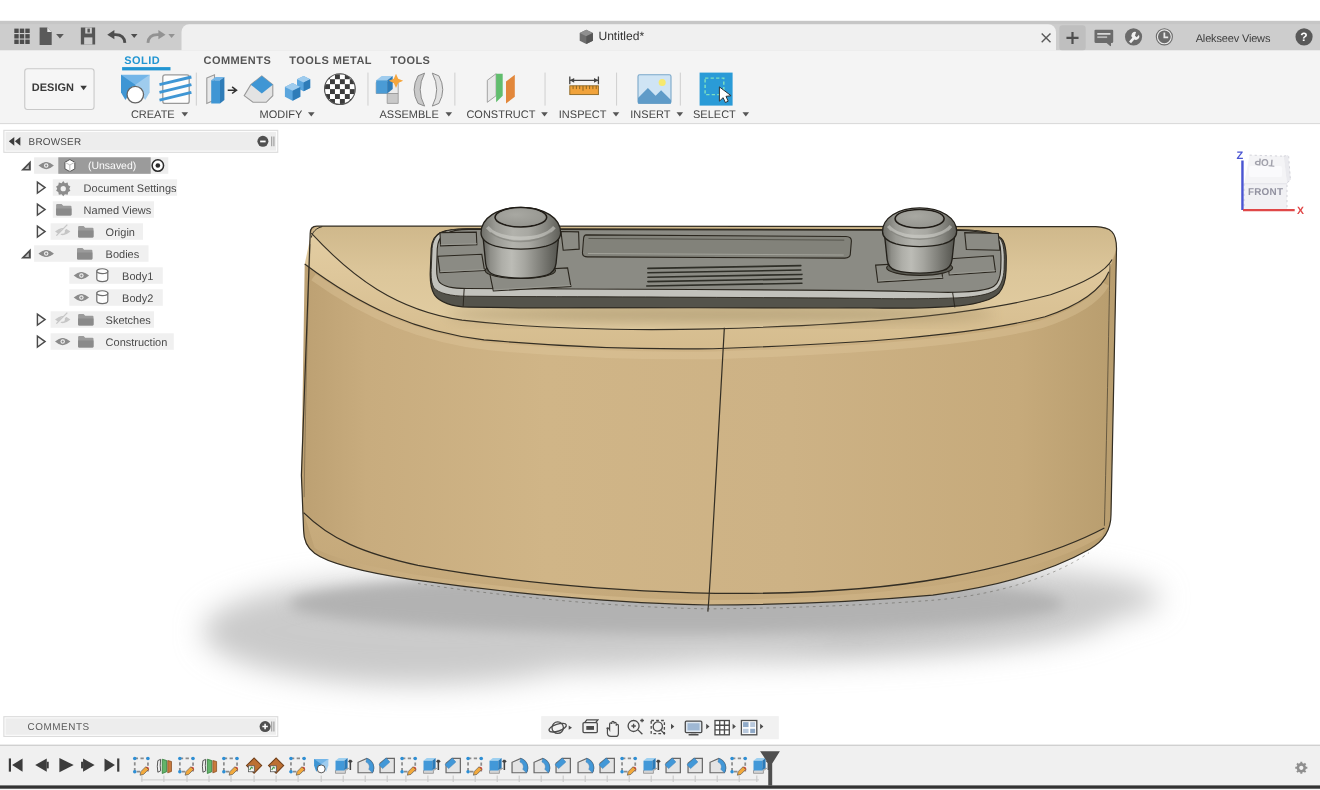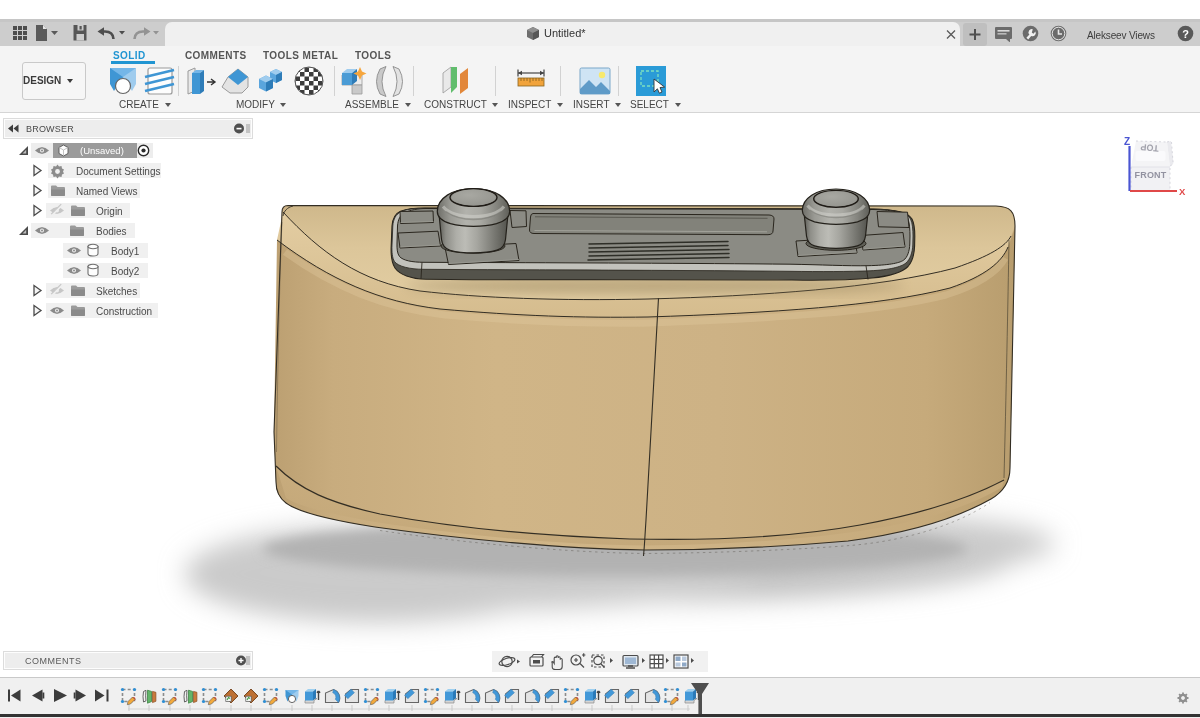--- a/index.html
+++ b/index.html
@@ -6,21 +6,21 @@
 #stage{position:relative;width:1200px;height:718px;background:#fff}
 #titlebar{position:absolute;left:0;top:0;width:1200px;height:20px;background:#fff}
 #titletxt{position:absolute;left:30px;top:4px;font-size:10.5px;letter-spacing:-0.35px;color:#111}
 #qrow{position:absolute;left:0;top:19px;width:1200px;height:27px;background:#cdcdcd;border-top:3px solid #c6c6c6}
 #tab{position:absolute;left:165px;top:22px;width:795px;height:24px;background:#f0f0f0;border-radius:7px 7px 0 0}
 #ribbon{position:absolute;left:0;top:46px;width:1200px;height:67px;background:#f4f4f4;border-bottom:1px solid #d5d5d5}
 .rtab{position:absolute;top:50px;font-size:10px;font-weight:bold;color:#555;letter-spacing:.4px}
 .glabel{position:absolute;top:99px;font-size:10px;color:#444;white-space:nowrap}
 .caret{display:inline-block;width:0;height:0;border-left:3.5px solid transparent;border-right:3.5px solid transparent;border-top:4px solid #555;vertical-align:middle;margin-left:3px}
 .vsep{position:absolute;top:66px;width:1px;height:30px;background:#d2d2d2}
-#designbtn{position:absolute;left:22px;top:62px;width:64px;height:38px;border:1px solid #c9c9c9;border-radius:3px;background:#f6f6f6;font-size:10px;font-weight:bold;color:#3a3a3a;line-height:36px}
+#designbtn{position:absolute;left:22px;top:62px;width:64px;height:38px;border:1px solid #c9c9c9;border-radius:3px;background:#f6f6f6;font-size:10px;font-weight:bold;color:#3a3a3a;text-align:center;line-height:36px}
 #viewport{position:absolute;left:0;top:113px;width:1200px;height:564px;background:#fff}
 #browser{position:absolute;left:4px;top:119px;width:248px;height:19px;background:#ededed;border:1px solid #fdfdfd;outline:1px solid #dcdcdc}
 #comments{position:absolute;left:4px;top:652px;width:248px;height:17px;background:#ededed;border:1px solid #fdfdfd;outline:1px solid #dcdcdc}
 #timeline{position:absolute;left:0;top:677px;width:1200px;height:41px;background:#f0f0f0;border-top:1px solid #c9c9c9}
 </style></head><body>
 <div id="stage">
 
 
 <div id="qrow"></div>
 <svg class="abs" style="left:0;top:20px" width="165" height="26" viewBox="0 0 165 26">

